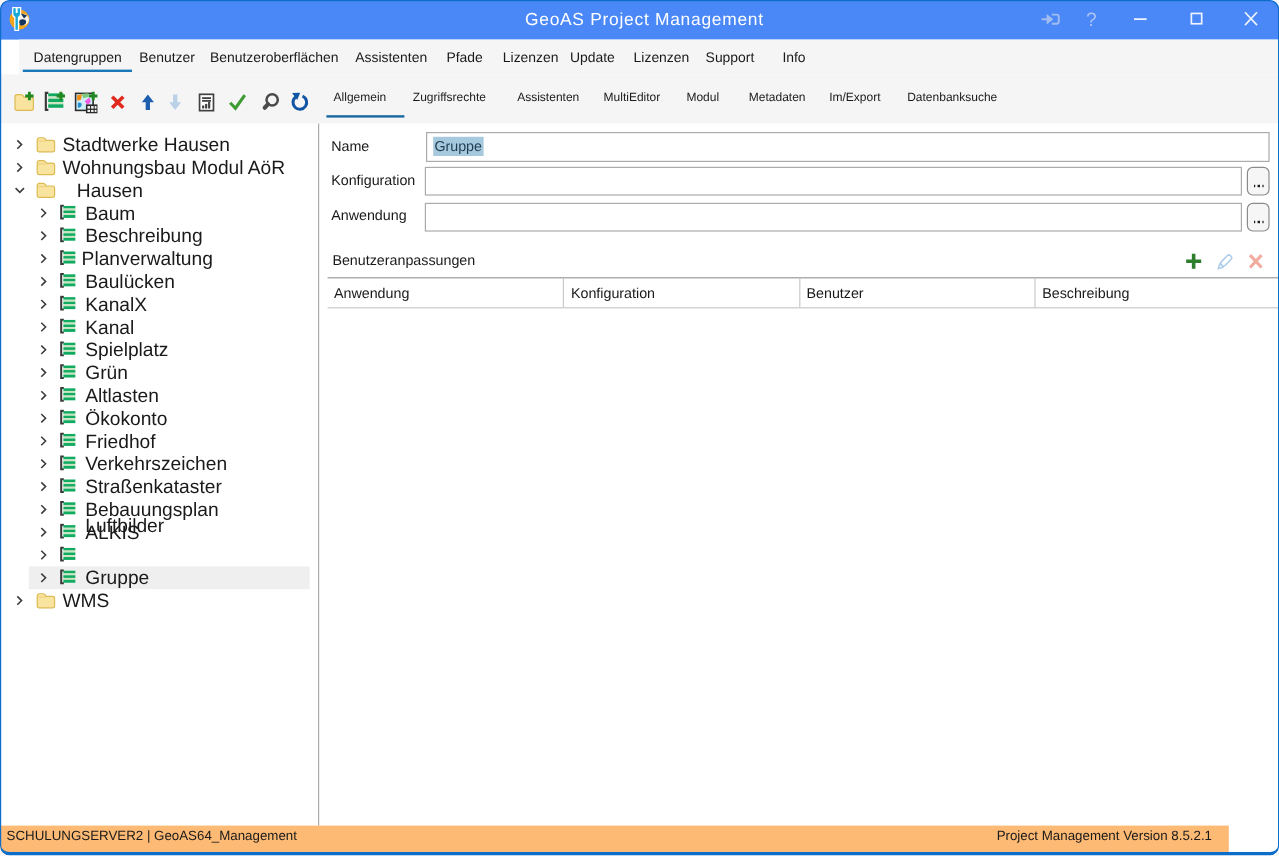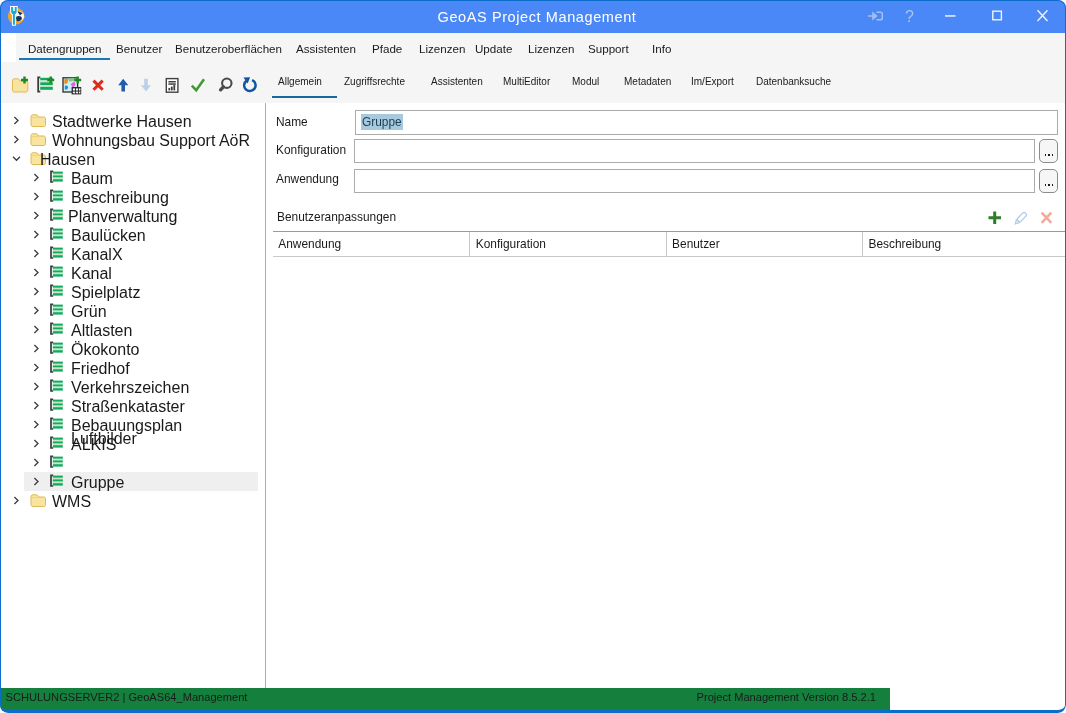--- a/index.html
+++ b/index.html
@@ -21,21 +21,21 @@
 .ttext { position:absolute; font-size:16px; color:#1a1a1a; white-space:nowrap; }
 #form { position:absolute; left:266px; top:103px; width:800px; height:585px; }
 .flabel { position:absolute; font-size:11.9px; color:#1a1a1a; }
 .finput { position:absolute; border:1px solid #ababab; background:#fff; }
 .fbtn { position:absolute; left:773px; width:19px; height:24px; border:1px solid #8c8c8c; border-radius:5px; background:#f6f6f6; }
 .fbtn i { position:absolute; width:1.7px; height:1.7px; background:#1a1a1a; top:14px; }
 .gsel { position:absolute; left:95px; top:10.5px; background:#a7c9de; font-size:11.9px; line-height:16.5px; color:#1d3e51; padding:0 1px; }
 #thead { position:absolute; left:7px; top:128px; width:792px; height:26px; border-top:1px solid #9b9b9b; border-bottom:1px solid #c9c9c9; }
 .th { position:absolute; top:5.3px; font-size:11.9px; color:#1a1a1a; }
 .tvsep { position:absolute; top:0; width:1px; height:24px; background:#c9c9c9; }
-#statusbar { position:absolute; left:0; top:688px; width:890px; height:23px; background:#15803d; font-size:11.1px; color:#1a1a1a; z-index:5; }
+#statusbar { position:absolute; left:0; top:688px; width:1024px; height:23px; background:#fdba74; font-size:11.1px; color:#1a1a1a; z-index:5; }
 #statusbar .l { position:absolute; left:5.5px; top:2.6px; }
 #statusbar .r { position:absolute; right:14px; top:2.6px; }
 </style>
 </head>
 <body>
 <svg width="0" height="0" style="position:absolute">
 <defs>
 <g id="chevR">
         <path d="M6.4 5 L10 8.5 L6.4 12" fill="none" stroke="#3c3c3c" stroke-width="1.3"></path>
       </g>
@@ -155,28 +155,28 @@
     <svg class="tico" width="17" height="16" style="left:30px;top:112px" viewBox="0 0 17 16">
         <use href="#folder"></use>
       </svg>
     <span class="ttext" style="left:52px;top:113px">Stadtwerke Hausen</span>
     <svg class="tico" width="17" height="17" style="left:8px;top:131px" viewBox="0 0 17 17">
         <use href="#chevR"></use>
       </svg>
     <svg class="tico" width="17" height="16" style="left:30px;top:131px" viewBox="0 0 17 16">
         <use href="#folder"></use>
       </svg>
-    <span class="ttext" style="left:52px;top:132px">Wohnungsbau Support AöR</span>
+    <span class="ttext" style="left:52px;top:132px">Wohnungsbau Modul AöR</span>
     <svg class="tico" width="17" height="17" style="left:8px;top:150px" viewBox="0 0 17 17">
         <use href="#chevD"></use>
       </svg>
     <svg class="tico" width="17" height="16" style="left:30px;top:150px" viewBox="0 0 17 16">
         <use href="#folder"></use>
       </svg>
-    <span class="ttext" style="left:40px;top:151px">Hausen</span>
+    <span class="ttext" style="left:64px;top:151px">Hausen</span>
     <svg class="tico" width="17" height="17" style="left:28px;top:169px" viewBox="0 0 17 17">
         <use href="#chevR"></use>
       </svg>
     <svg class="tico" width="16" height="14" style="left:48px;top:170px" viewBox="0 0 16 14">
         <use href="#dicon"></use>
       </svg>
     <span class="ttext" style="left:71px;top:170px">Baum</span>
     <svg class="tico" width="17" height="17" style="left:28px;top:188px" viewBox="0 0 17 17">
         <use href="#chevR"></use>
       </svg>

